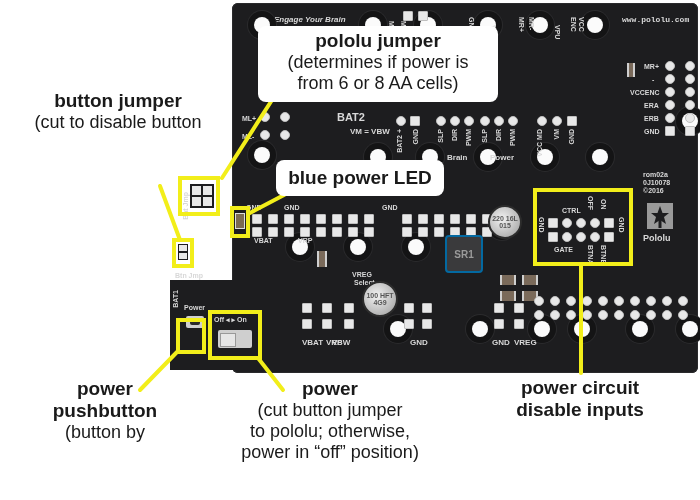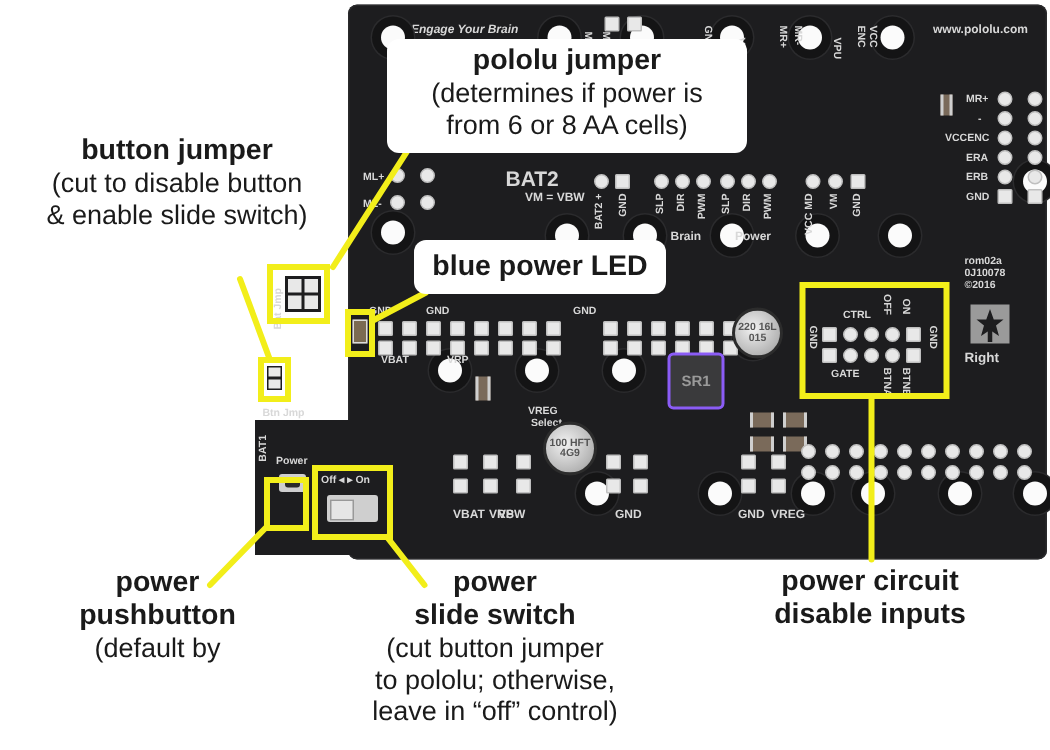--- a/index.html
+++ b/index.html
@@ -9,38 +9,38 @@
   .board-notch { position:absolute; left:170px; top:280px; width:64px; height:90px; background:#1d1d1f; }
   .silk { position:absolute; color:#d8d8d8; font-weight:bold; font-size:7px; white-space:nowrap; }
   .silk.it { font-style:italic; }
   .vert { writing-mode: vertical-rl; transform: rotate(180deg); }
   .vert2 { writing-mode: vertical-rl; }
   .hole { position:absolute; width:16px; height:16px; border-radius:50%; background:#fbfbfb; box-shadow: 0 0 0 6px #141415, 0 0 0 7px #2b2b2d; }
   .pad { position:absolute; width:10px; height:10px; border-radius:50%; background:#e8e8e8; border:1px solid #bfbfbf; box-sizing:border-box; }
   .pad.sq { border-radius:1px; }
   .smd { position:absolute; background:#7a6a5a; border-left:2px solid #cfcfcf; border-right:2px solid #cfcfcf; box-sizing:border-box; }
   .cap { position:absolute; border-radius:50%; background:radial-gradient(circle at 40% 40%, #f2f2f2, #b5b5b5 70%, #8a8a8a); border:2px solid #2c2c2c; font-size:7px; color:#555; font-weight:bold; display:flex; align-items:center; justify-content:center; text-align:center; line-height:7px; }
-  .inductor { position:absolute; background:#3a3a3c; border-radius:4px; border:2px solid #8b5cf6; color:#9a9a9a; font-weight:bold; font-size:10px; display:flex; align-items:center; justify-content:center; }
+  .inductor { position:absolute; background:#3a3a3c; border-radius:4px; border:2px solid #0369a1; color:#9a9a9a; font-weight:bold; font-size:10px; display:flex; align-items:center; justify-content:center; }
   .logo { position:absolute; background:#9a9a9a; }
   .yellow-box { position:absolute; border:4px solid #f2ee1a; box-sizing:border-box; }
   .label-box { position:absolute; background:#ffffff; border-radius:8px; text-align:center; color:#1a1a1a; }
   .title { font-weight:bold; font-size:19px; line-height:22px; }
   .sub { font-size:18px; line-height:21px; }
   .ext-label { position:absolute; text-align:center; color:#1a1a1a; }
   svg.leaders { position:absolute; left:0; top:0; }
 </style>
 </head>
 <body>
 
 <div id="stage">
 
   <div class="board">
 
     <span class="silk it" style="left:42px;top:12px;font-size:8px;">Engage Your Brain</span>
-    <span class="silk" style="left:390px;top:12px;font-size:8px;">www.pololu.com</span>
+    <span class="silk" style="left:390px;top:12px;font-size:8px;font-family:Liberation Mono, monospace;">www.pololu.com</span>
 
     <div class="hole" style="left:22px;top:14px;"></div>
     <div class="hole" style="left:133px;top:14px;"></div>
     <div class="hole" style="left:188px;top:14px;"></div>
     <div class="hole" style="left:248px;top:14px;"></div>
     <div class="hole" style="left:300px;top:14px;"></div>
     <div class="hole" style="left:355px;top:14px;"></div>
     <div class="hole" style="left:22px;top:144px;"></div>
     <div class="hole" style="left:138px;top:146px;"></div>
     <div class="hole" style="left:190px;top:146px;"></div>
@@ -70,21 +70,21 @@
     <span class="silk vert2" style="left:346px;top:14px;">VCC</span>
     <div class="pad sq" style="left:171px;top:8px;"></div>
     <div class="pad sq" style="left:186px;top:8px;"></div>
 
     <span class="silk" style="left:10px;top:112px;">ML+</span>
     <span class="silk" style="left:10px;top:130px;">ML-</span>
     <div class="pad" style="left:28px;top:109px;"></div>
     <div class="pad" style="left:48px;top:109px;"></div>
     <div class="pad" style="left:28px;top:127px;"></div>
     <div class="pad" style="left:48px;top:127px;"></div>
-    <span class="silk" style="left:105px;top:108px;font-size:14px;">BAT2</span>
+    <span class="silk" style="left:105px;top:108px;font-size:11px;">BAT2</span>
     <span class="silk" style="left:118px;top:124px;font-size:8px;">VM = VBW</span>
 
     <div class="pad" style="left:164px;top:113px;"></div>
     <div class="pad sq" style="left:178px;top:113px;"></div>
     <span class="silk vert" style="left:164px;top:126px;">BAT2 +</span>
     <span class="silk vert" style="left:180px;top:126px;">GND</span>
     <div class="pad" style="left:204px;top:113px;"></div>
     <div class="pad" style="left:218px;top:113px;"></div>
     <div class="pad" style="left:232px;top:113px;"></div>
     <div class="pad" style="left:248px;top:113px;"></div>
@@ -127,21 +127,21 @@
     <span class="silk" style="left:411px;top:168px;">rom02a</span>
     <span class="silk" style="left:411px;top:176px;">0J10078</span>
     <span class="silk" style="left:411px;top:184px;">©2016</span>
 
     <div class="logo" style="left:415px;top:200px;width:26px;height:26px;">
       <svg width="26" height="26" viewBox="0 0 26 26">
           <polygon points="13,3 15.5,10 22,10 17,14 19,21 13,17 7,21 9,14 4,10 10.5,10" fill="#1d1d1f"></polygon>
           <rect x="11.5" y="16" width="3" height="9" fill="#1d1d1f"></rect>
         </svg>
     </div>
-    <span class="silk" style="left:411px;top:230px;font-size:9px;">Right</span>
+    <span class="silk" style="left:411px;top:230px;font-size:9px;">Pololu</span>
 
     <span class="silk" style="left:330px;top:204px;">CTRL</span>
     <span class="silk vert2" style="left:355px;top:193px;">OFF</span>
     <span class="silk vert2" style="left:368px;top:196px;">ON</span>
     <div class="pad sq" style="left:316px;top:215px;"></div>
     <div class="pad" style="left:330px;top:215px;"></div>
     <div class="pad" style="left:344px;top:215px;"></div>
     <div class="pad" style="left:358px;top:215px;"></div>
     <div class="pad sq" style="left:372px;top:215px;"></div>
     <div class="pad sq" style="left:316px;top:229px;"></div>
@@ -301,38 +301,36 @@
 
   <div class="label-box" style="left:258px;top:26px;width:240px;height:72px;padding-top:4px;">
     <div class="title">pololu jumper</div>
     <div class="sub">(determines if power is</div>
     <div class="sub">from 6 or 8 AA cells)</div>
   </div>
 
   <div class="ext-label" style="left:0px;top:90px;width:236px;">
     <div class="title">button jumper</div>
     <div class="sub">(cut to disable button</div>
-    <div class="sub">&amp; enable slide switch)</div>
   </div>
 
   <div class="label-box" style="left:276px;top:160px;width:168px;height:36px;line-height:36px;">
     <div class="title" style="line-height:36px;">blue power LED</div>
   </div>
 
   <div class="ext-label" style="left:20px;top:378px;width:170px;">
     <div class="title">power</div>
     <div class="title">pushbutton</div>
-    <div class="sub">(default by</div>
+    <div class="sub">(button by</div>
   </div>
 
   <div class="ext-label" style="left:210px;top:378px;width:240px;">
     <div class="title">power</div>
-    <div class="title">slide switch</div>
     <div class="sub">(cut button jumper</div>
     <div class="sub">to pololu; otherwise,</div>
-    <div class="sub">leave in “off” control)</div>
+    <div class="sub">power in “off” position)</div>
   </div>
 
   <div class="ext-label" style="left:490px;top:377px;width:180px;">
     <div class="title">power circuit</div>
     <div class="title">disable inputs</div>
   </div>
 </div>
 
 </body></html>

